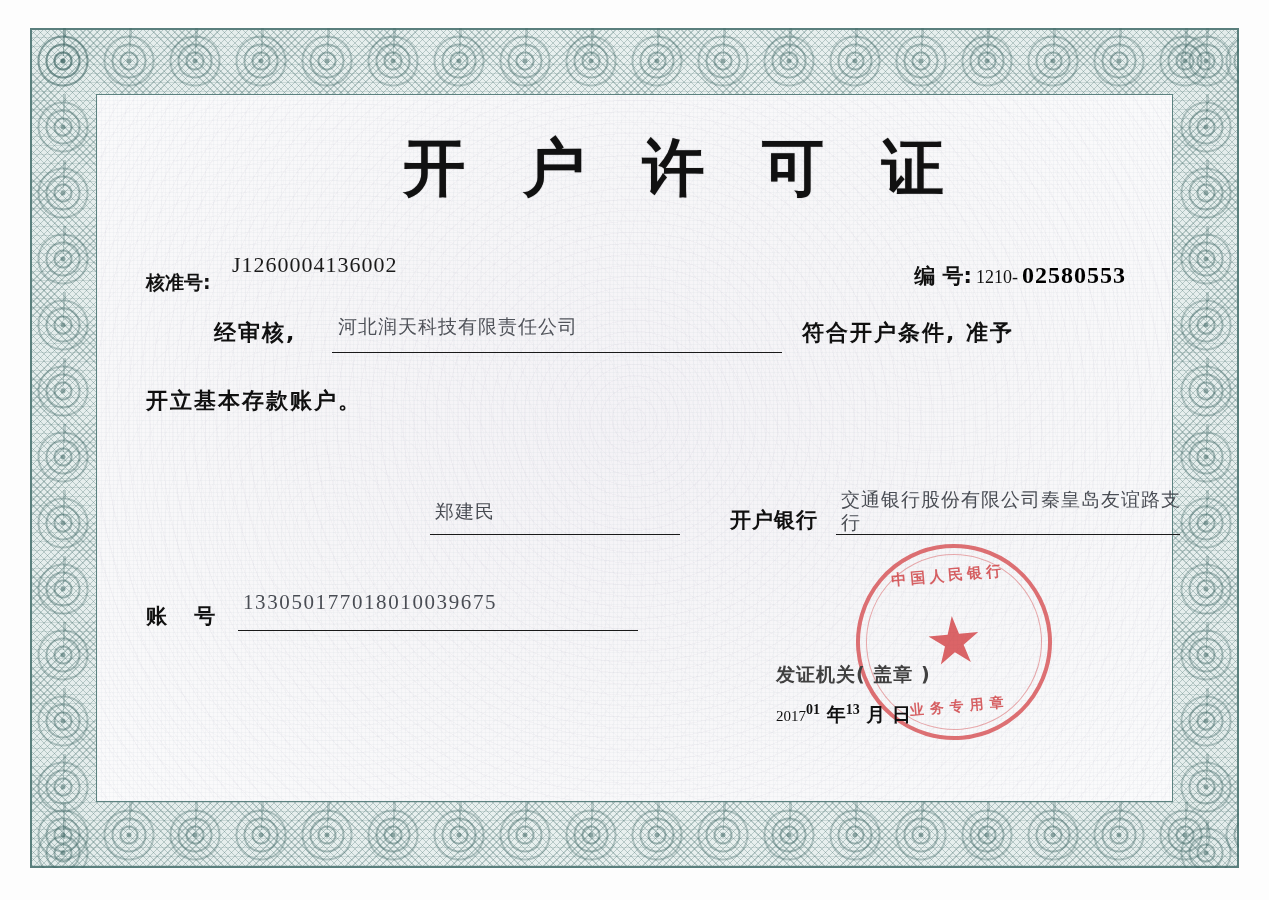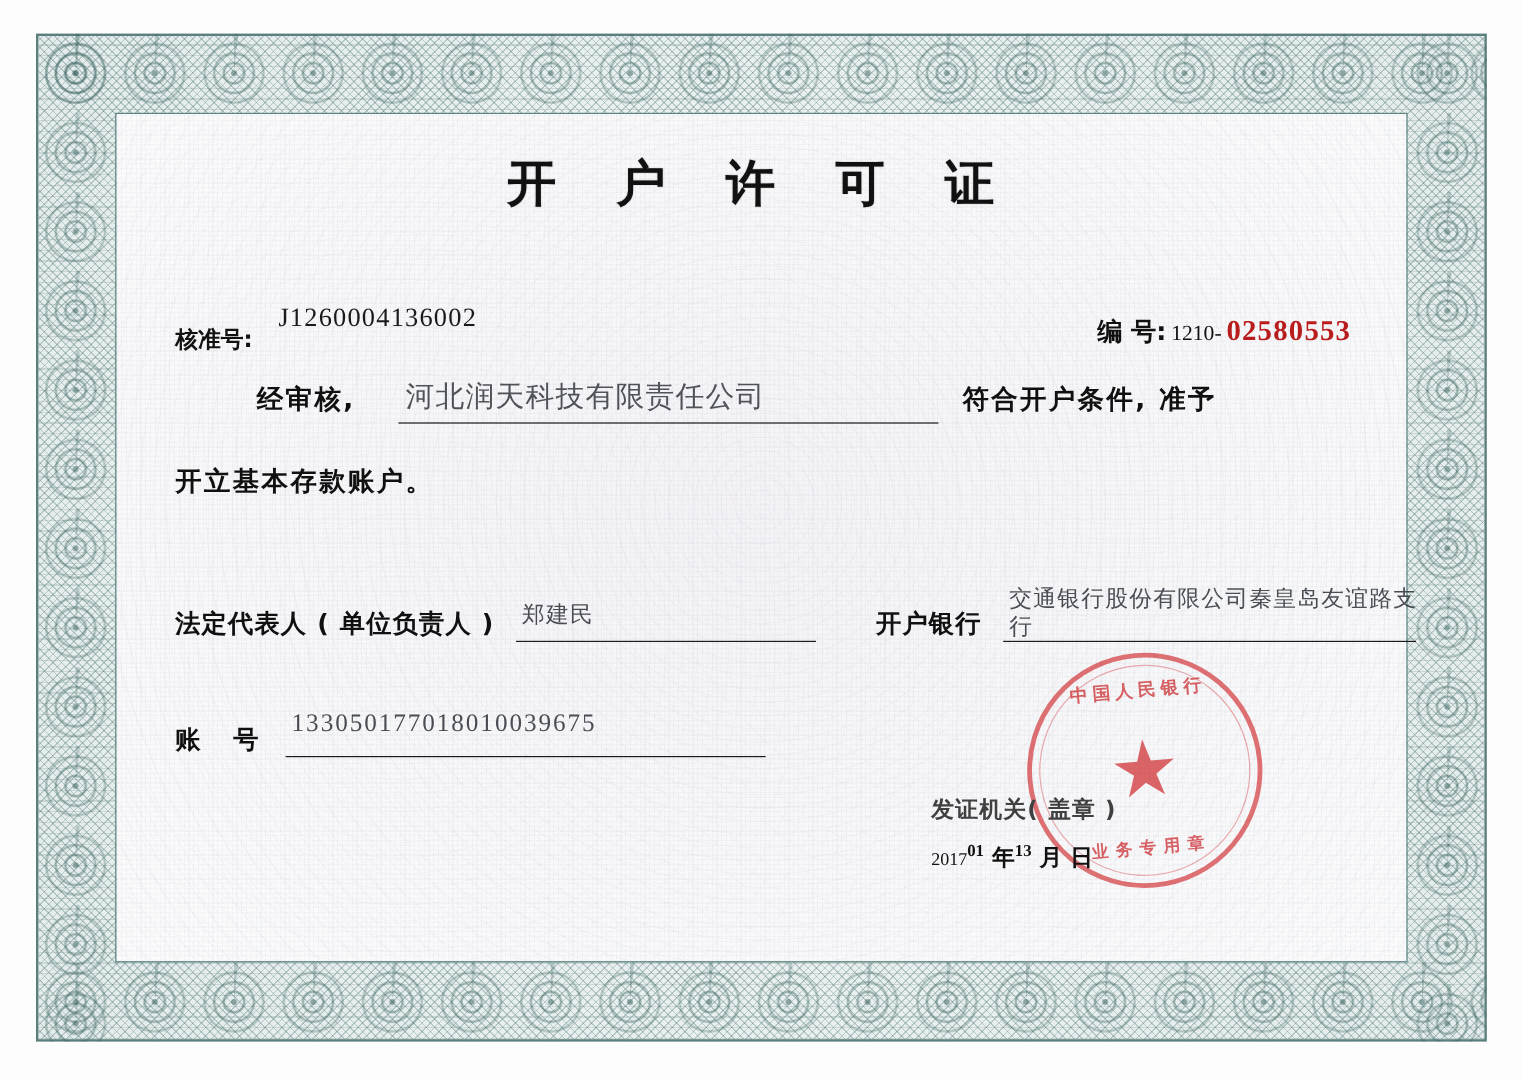--- a/index.html
+++ b/index.html
@@ -109,25 +109,26 @@
     height: 708px;
   }
 
   .title {
     position: absolute;
     top: 32px;
     left: 0;
     width: 100%;
     text-align: center;
     font-family: "DejaVu Serif", "Liberation Serif", serif;
-    font-size: 41px;
+    font-size: 62px;
     font-weight: bold;
     letter-spacing: 18px;
     color: #111;
     text-shadow: 0 0 1px rgba(0,0,0,0.45);
+    padding-left: 48px;
   }
 
   .approval-row {
     position: absolute;
     top: 130px;
     left: 50px;
     width: 980px;
     height: 42px;
     margin-top: 28px;
   }
@@ -165,21 +166,21 @@
   }
   .serial-prefix {
     font-family: "Liberation Serif", serif;
     font-size: 18px;
     color: #101010;
   }
   .serial-number {
     font-family: "Liberation Serif", serif;
     font-size: 24px;
     font-weight: bold;
-    color: #b91c1c;
+    color: #000000;
     letter-spacing: 1px;
   }
 
   
   .sentence-1 {
     position: absolute;
     top: 218px;
     left: 118px;
     width: 930px;
     height: 46px;
@@ -198,21 +199,21 @@
     top: 0;
     width: 450px;
     border-bottom: 1.6px solid #1a1a1a;
     height: 40px;
   }
   .s1-fill .handwriting {
     position: absolute;
     left: 6px;
     top: 2px;
     font-family: "DejaVu Sans", "Liberation Sans", sans-serif;
-    font-size: 24px;
+    font-size: 19px;
     color: #2c3038;
     opacity: .82;
     letter-spacing: 1px;
   }
   .s1-post { position: absolute; left: 588px; top: 6px; }
 
   .sentence-2 {
     position: absolute;
     top: 292px;
     left: 50px;
@@ -428,21 +429,20 @@
       <span class="big-text s1-pre">经审核,</span>
       <span class="s1-fill">
         <span class="handwriting">河北润天科技有限责任公司</span>
       </span>
       <span class="big-text s1-post">符合开户条件, 准予</span>
     </div>
 
     <div class="big-text sentence-2">开立基本存款账户。</div>
 
     <div class="row-rep">
-      <span class="rep-label">法定代表人 ( 单位负责人 )</span>
       <span class="rep-fill">
         <span class="handwriting">郑建民</span>
       </span>
       <span class="bank-label">开户银行</span>
       <span class="bank-fill">
         <span class="handwriting">交通银行股份有限公司秦皇岛友谊路支行</span>
       </span>
     </div>
 
     <div class="row-acct">

